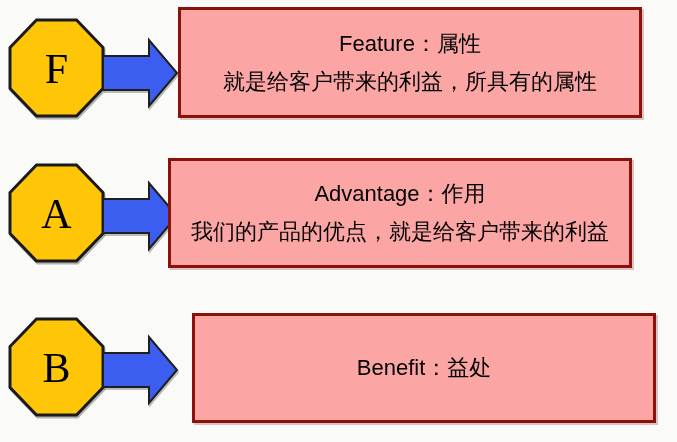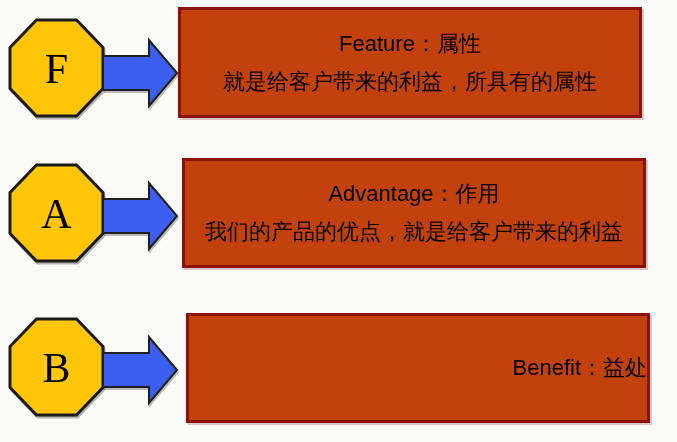--- a/index.html
+++ b/index.html
@@ -51,21 +51,21 @@
     display: block;
     width: 100%;
     height: 100%;
     filter: drop-shadow(1px 2px 0 rgba(110,110,110,0.45));
   }
 
   .textbox {
     width: 464px;
     box-sizing: border-box;
     border: 3px solid #8b1208;
-    background: #c2410c;
+    background: #fca5a5;
     box-shadow: 2px 2px 0 rgba(180,130,130,0.45);
     display: flex;
     flex-direction: column;
     align-items: center;
     justify-content: center;
     text-align: center;
     gap: 12px;
   }
   .textbox .title,
   .textbox .desc {
@@ -100,33 +100,33 @@
     <svg viewBox="0 0 97 100">
       <polygon points="28.5,2 68.5,2 95,29.5 95,70.5 68.5,98 28.5,98 2,70.5 2,29.5" stroke-width="3" stroke="#1a1a1a" fill="#ffc608"></polygon>
     </svg>
     <span class="letter">A</span>
   </div>
   <div class="row-el arrow" style="left:103px; top:180px;">
     <svg viewBox="0 0 76 72">
       <polygon points="0,19 46,19 46,3 74,36 46,69 46,53 0,53" stroke-width="2" stroke="#1f1f1f" fill="#3c5ef0"></polygon>
     </svg>
   </div>
-  <div class="row-el textbox" style="left:182px; top:158px; height:110px;">
+  <div class="row-el textbox" style="left:168px; top:158px; height:110px;">
     <div class="title">Advantage：作用</div>
     <div class="desc">我们的产品的优点，就是给客户带来的利益</div>
   </div>
 
   <div class="row-el octagon" style="left:8px; top:317px;">
     <svg viewBox="0 0 97 100">
       <polygon points="28.5,2 68.5,2 95,29.5 95,70.5 68.5,98 28.5,98 2,70.5 2,29.5" stroke-width="3" stroke="#1a1a1a" fill="#ffc608"></polygon>
     </svg>
     <span class="letter">B</span>
   </div>
   <div class="row-el arrow" style="left:103px; top:334px;">
     <svg viewBox="0 0 76 72">
       <polygon points="0,19 46,19 46,3 74,36 46,69 46,53 0,53" stroke-width="2" stroke="#1f1f1f" fill="#3c5ef0"></polygon>
     </svg>
   </div>
-  <div class="row-el textbox" style="left:186px; top:313px; height:110px;align-items:flex-end;">
+  <div class="row-el textbox" style="left:192px; top:313px; height:110px;">
     <div class="title">Benefit：益处</div>
   </div>
 
 </div>
 
 </body></html>

